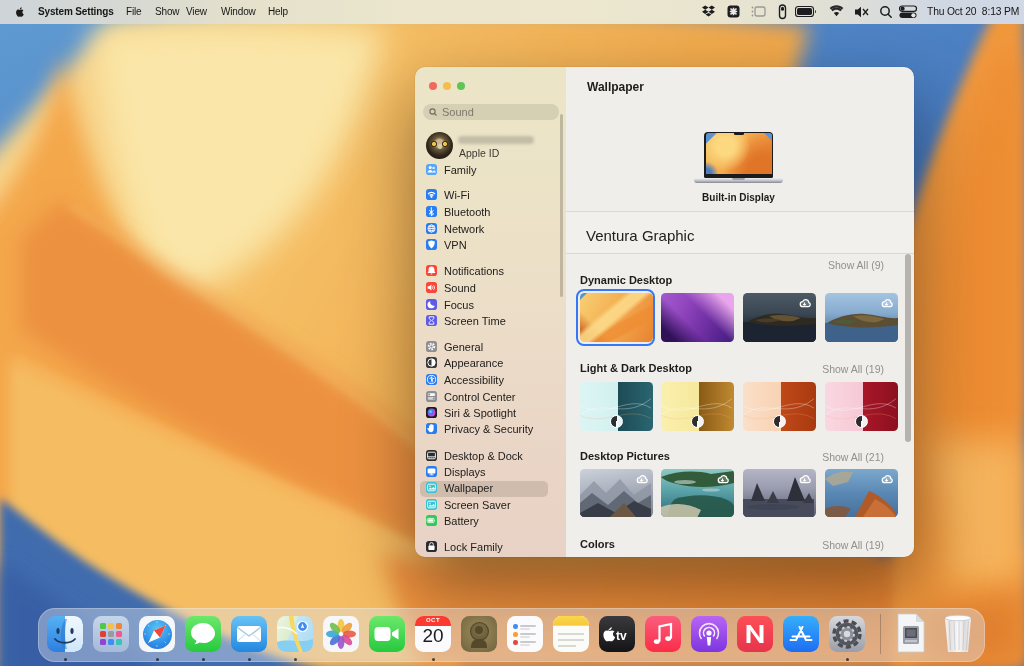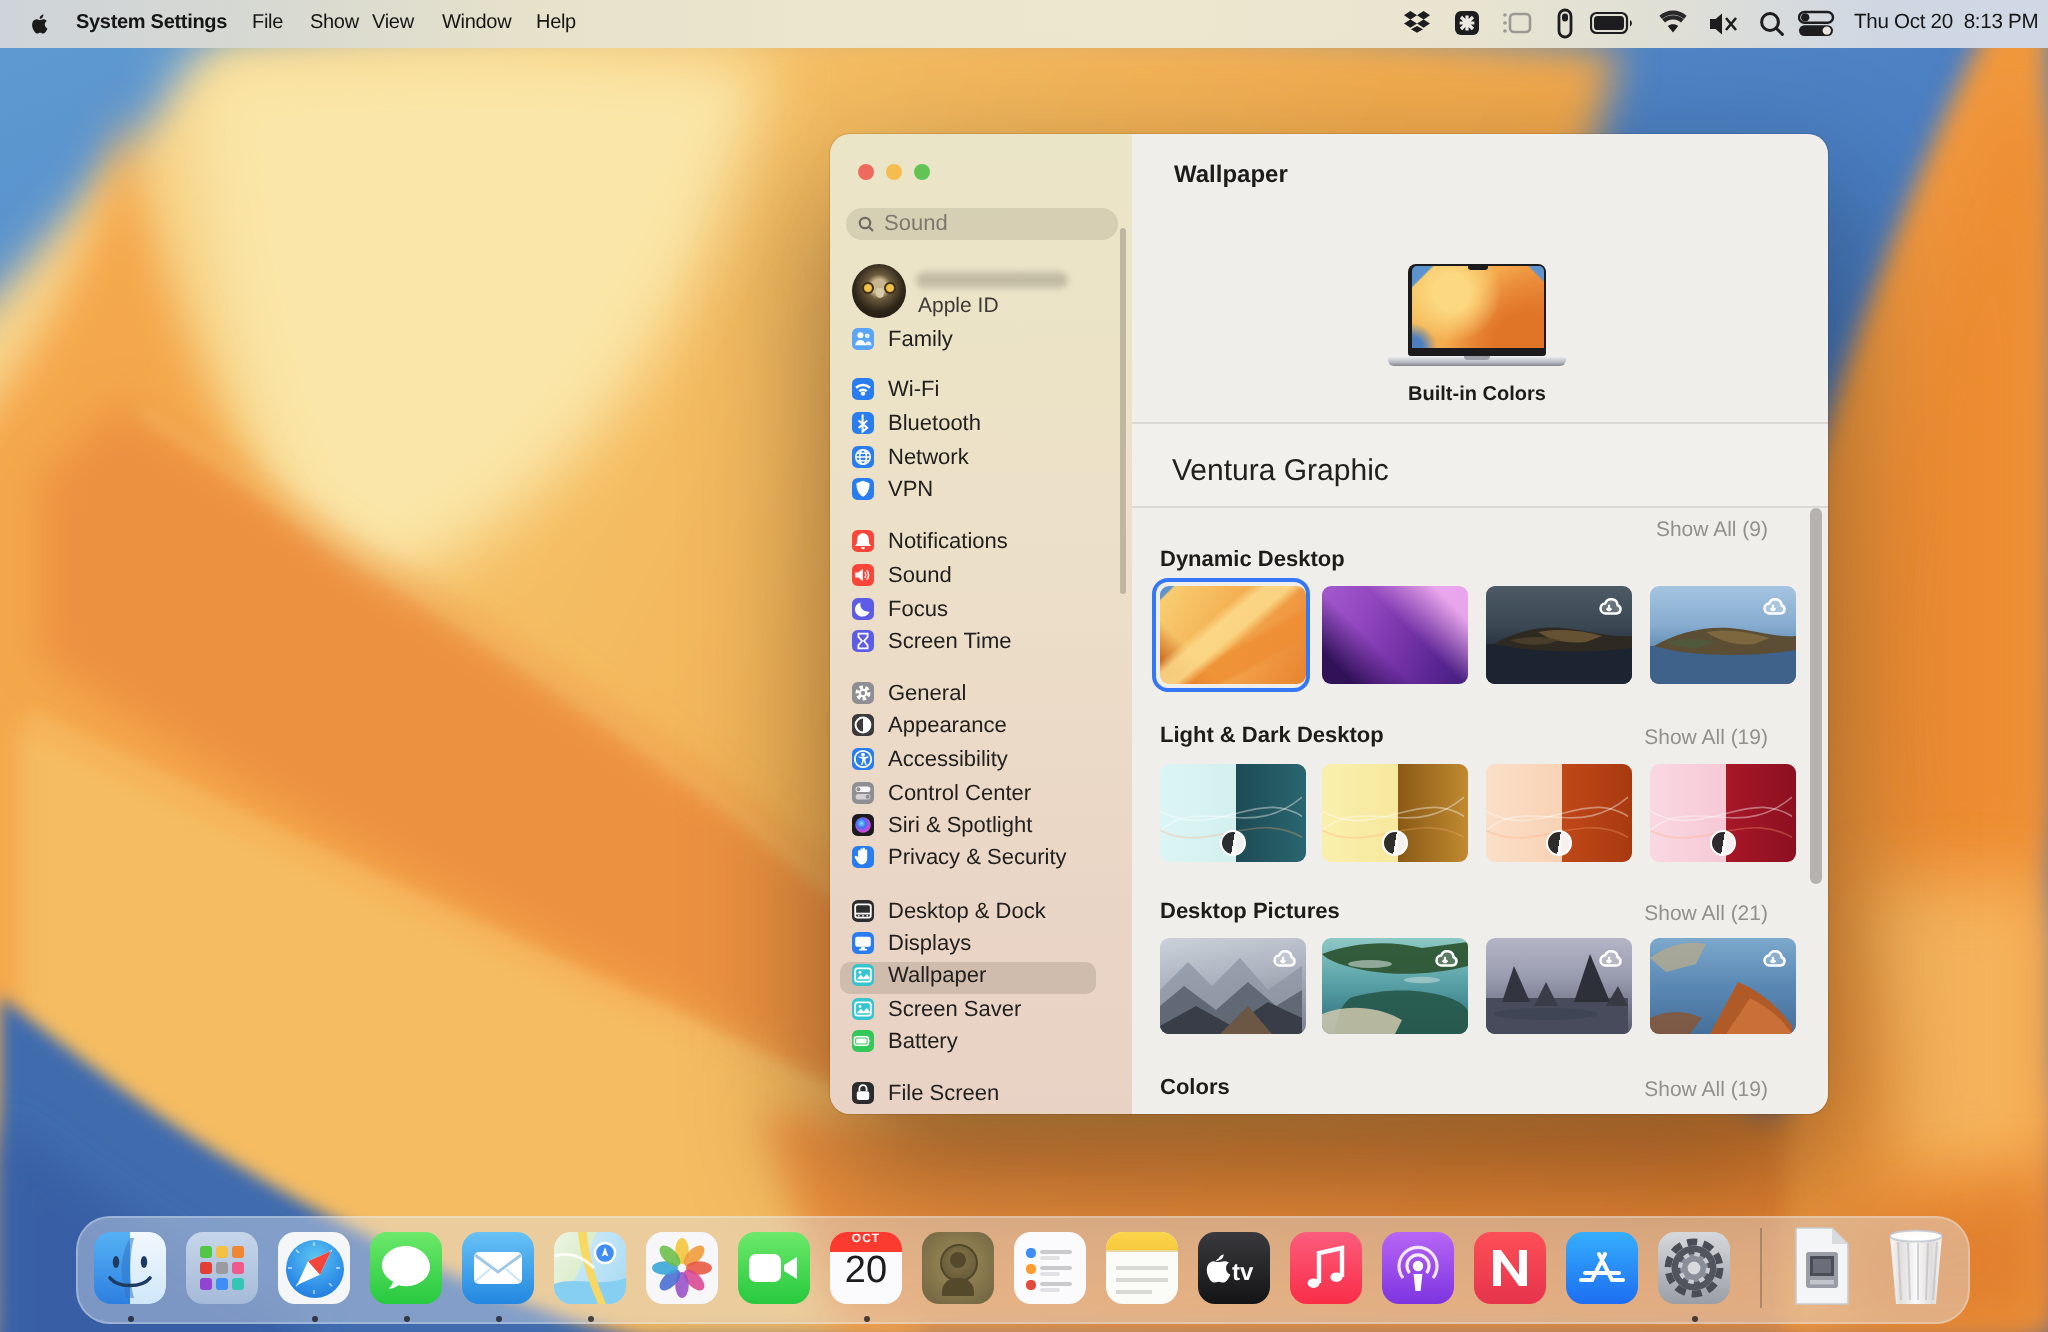--- a/index.html
+++ b/index.html
@@ -343,34 +343,34 @@
               <rect x="2.1" y="4.3" width="5.2" height="2.4" rx=".6" fill="#fff"></rect>
               <path d="M8.8 4.8v1.4a.9.9 0 0 0 0-1.4z" fill="#fff"></path>
             </svg></span>
           <span class="lb">Battery</span>
         </div>
 <div class="srow" style="top:472px">
           <span class="ic" style="background:#2c2c2e"><svg width="11" height="11">
               <rect x="2.4" y="4.6" width="6.2" height="4.4" rx="1" fill="#fff"></rect>
               <path d="M3.7 4.6V3.4a1.8 1.8 0 0 1 3.6 0v1.2" fill="none" stroke="#fff" stroke-width=".9"></path>
             </svg></span>
-          <span class="lb">File Screen</span>
+          <span class="lb">Lock Family</span>
         </div>
 <div style="position:absolute;left:144.5px;top:47px;width:3px;height:183px;border-radius:2px;background:rgba(110,102,88,0.35)"></div>
       </div>
  <div id="content">
         <div style="position:absolute;left:21px;top:13px;font-size:12px;font-weight:bold;color:#1d1c1a">Wallpaper</div>
 <div style="position:absolute;left:138px;top:64.5px;width:69px;height:46px;background:#1b1b1d;border-radius:4px 4px 1.5px 1.5px;padding:1.4px 1.5px 3.2px 1.5px">
  <div style="width:100%;height:100%;border-radius:2.5px 2.5px 0 0;background:linear-gradient(135deg,#5b93cf 0 7px,rgba(0,0,0,0) 8px),linear-gradient(225deg,#5e94d0 0 5px,rgba(0,0,0,0) 6px),radial-gradient(circle at 0% 100%,#4d7fc0 0 7%,rgba(0,0,0,0) 16%),radial-gradient(circle at 30% 32%,#fcd981 0 16%,rgba(0,0,0,0) 46%),radial-gradient(circle at 88% 100%,#e07427 0 24%,rgba(0,0,0,0) 58%),linear-gradient(122deg,#f7c869 0%,#f3a94c 48%,#ee9140 78%,#e8842f 100%)"></div>
  <div style="position:absolute;left:50%;top:1.4px;width:10px;height:2.4px;margin-left:-5px;background:#1b1b1d;border-radius:0 0 1.5px 1.5px"></div>
         </div>
 <div style="position:absolute;left:128px;top:111px;width:89px;height:4.5px;border-radius:1.5px 1.5px 3px 3px;background:linear-gradient(180deg,#f2f2f4,#b9bcc2 60%,#84878d)">
  <div style="position:absolute;left:50%;top:0;width:13px;height:1.8px;margin-left:-6.5px;border-radius:0 0 2px 2px;background:#9da0a6"></div>
         </div>
-<div style="position:absolute;left:0;top:125px;width:345px;text-align:center;font-size:10px;font-weight:bold;color:#1d1c1a">Built-in Colors</div>
+<div style="position:absolute;left:0;top:125px;width:345px;text-align:center;font-size:10px;font-weight:bold;color:#1d1c1a">Built-in Display</div>
 <div class="hair" style="top:143.5px"></div>
 <div style="position:absolute;left:0;top:144.5px;width:348px;height:41px;background:#f2f0ed"></div>
 <div style="position:absolute;left:20px;top:160px;font-size:15px;color:#22211f">Ventura Graphic</div>
 <div class="hair" style="top:186px"></div>
 <div class="sechead" style="left:14px;top:207px">Dynamic Desktop</div>
         <div class="showall" style="top:192px">Show All (9)</div>
 <div style="position:absolute;left:10px;top:221.5px;width:79px;height:57px;border:2px solid #3577f7;border-radius:8px;box-sizing:border-box"></div>
 <div class="thumb" style="left:14px;top:226px;background:linear-gradient(135deg,#5b93cf 0 4.5px,rgba(0,0,0,0) 5.5px),linear-gradient(140deg,rgba(0,0,0,0) 34%,rgba(252,220,140,0.85) 40% 50%,rgba(0,0,0,0) 56%),linear-gradient(152deg,rgba(0,0,0,0) 55%,rgba(238,140,50,0.75) 60% 72%,rgba(0,0,0,0) 76%),linear-gradient(45deg,rgba(190,80,15,0.75) 0 10%,rgba(0,0,0,0) 26%),linear-gradient(118deg,#f8d075 0%,#f4b254 40%,#f09a44 70%,#e8832e 100%)"></div>
 <div class="thumb" style="left:95px;top:226px;background:linear-gradient(225deg,rgba(240,172,240,0.95) 0 14%,rgba(240,172,240,0) 42%),linear-gradient(45deg,rgba(38,12,78,0.9) 0 13%,rgba(0,0,0,0) 38%),linear-gradient(115deg,#a45ace 0%,#9348c0 28%,#7b36ac 52%,#5c2694 78%,#421e7c 100%)"></div>
 <div class="thumb" style="left:177px;top:226px;background:linear-gradient(180deg,#4c5a66 0%,#3a4753 42%,#2a3542 60%,#1f2834 100%)">

